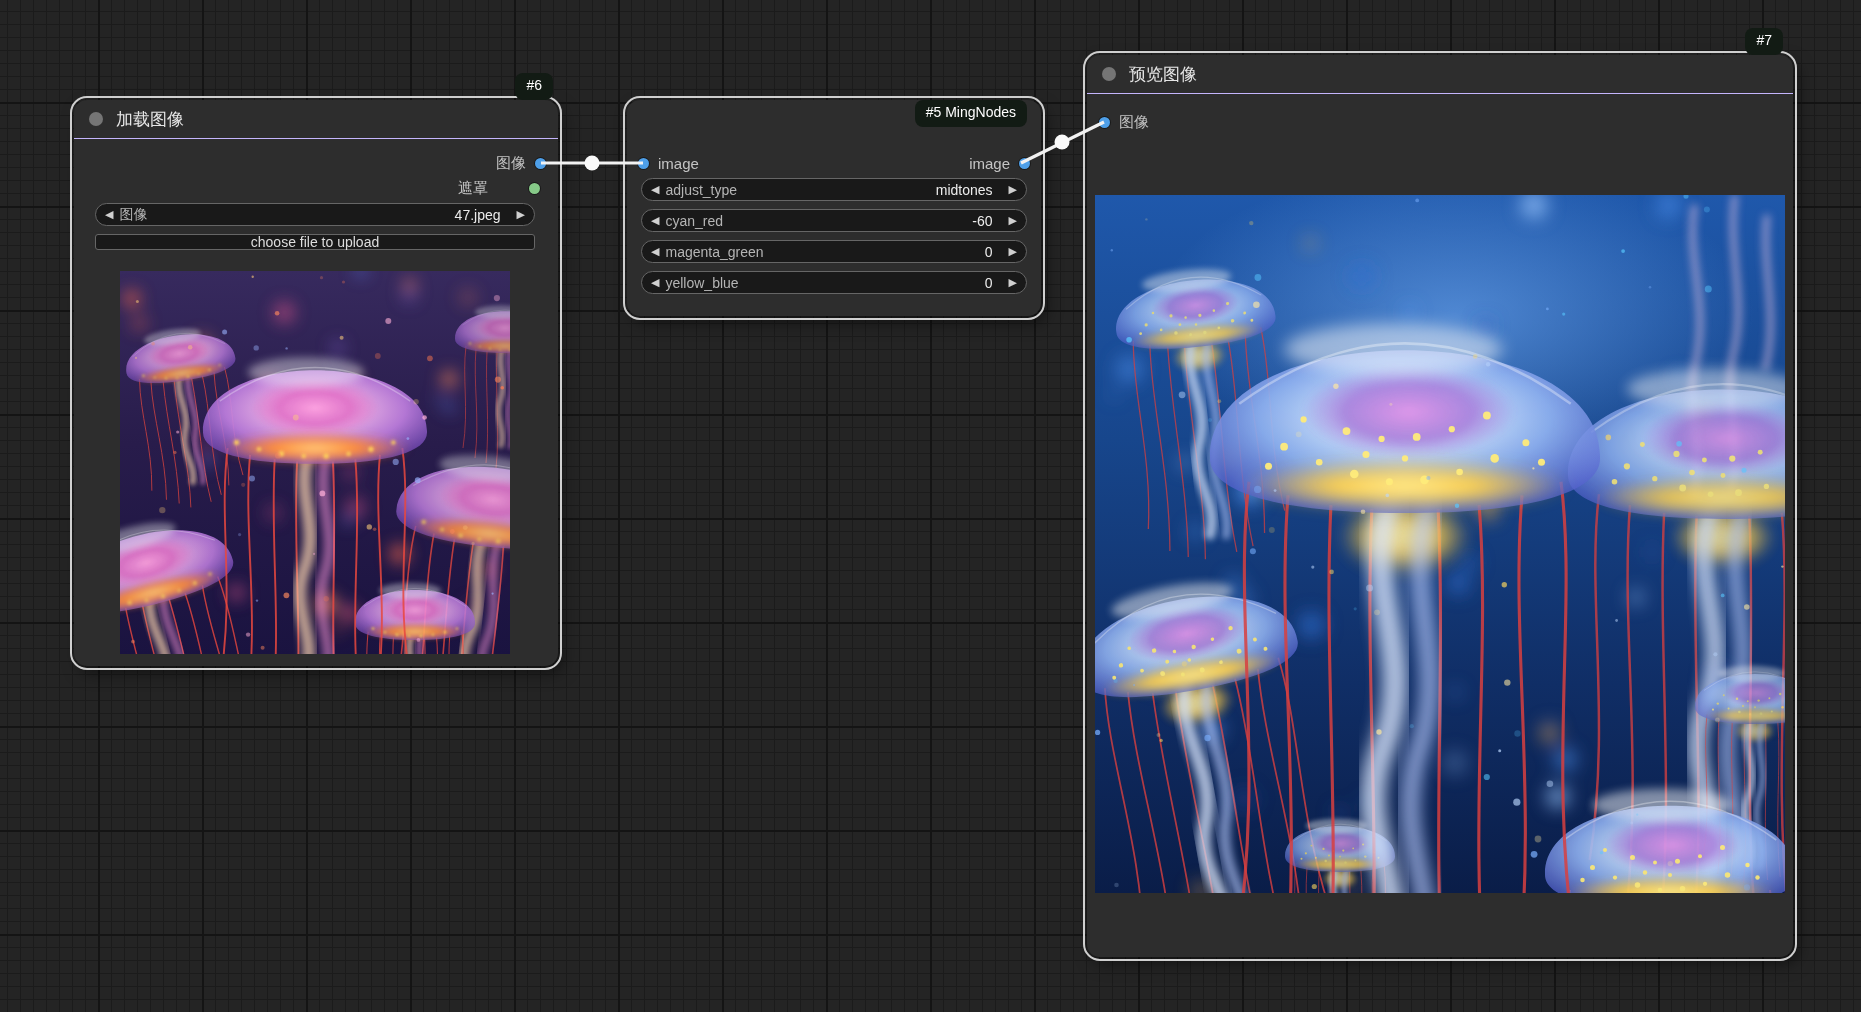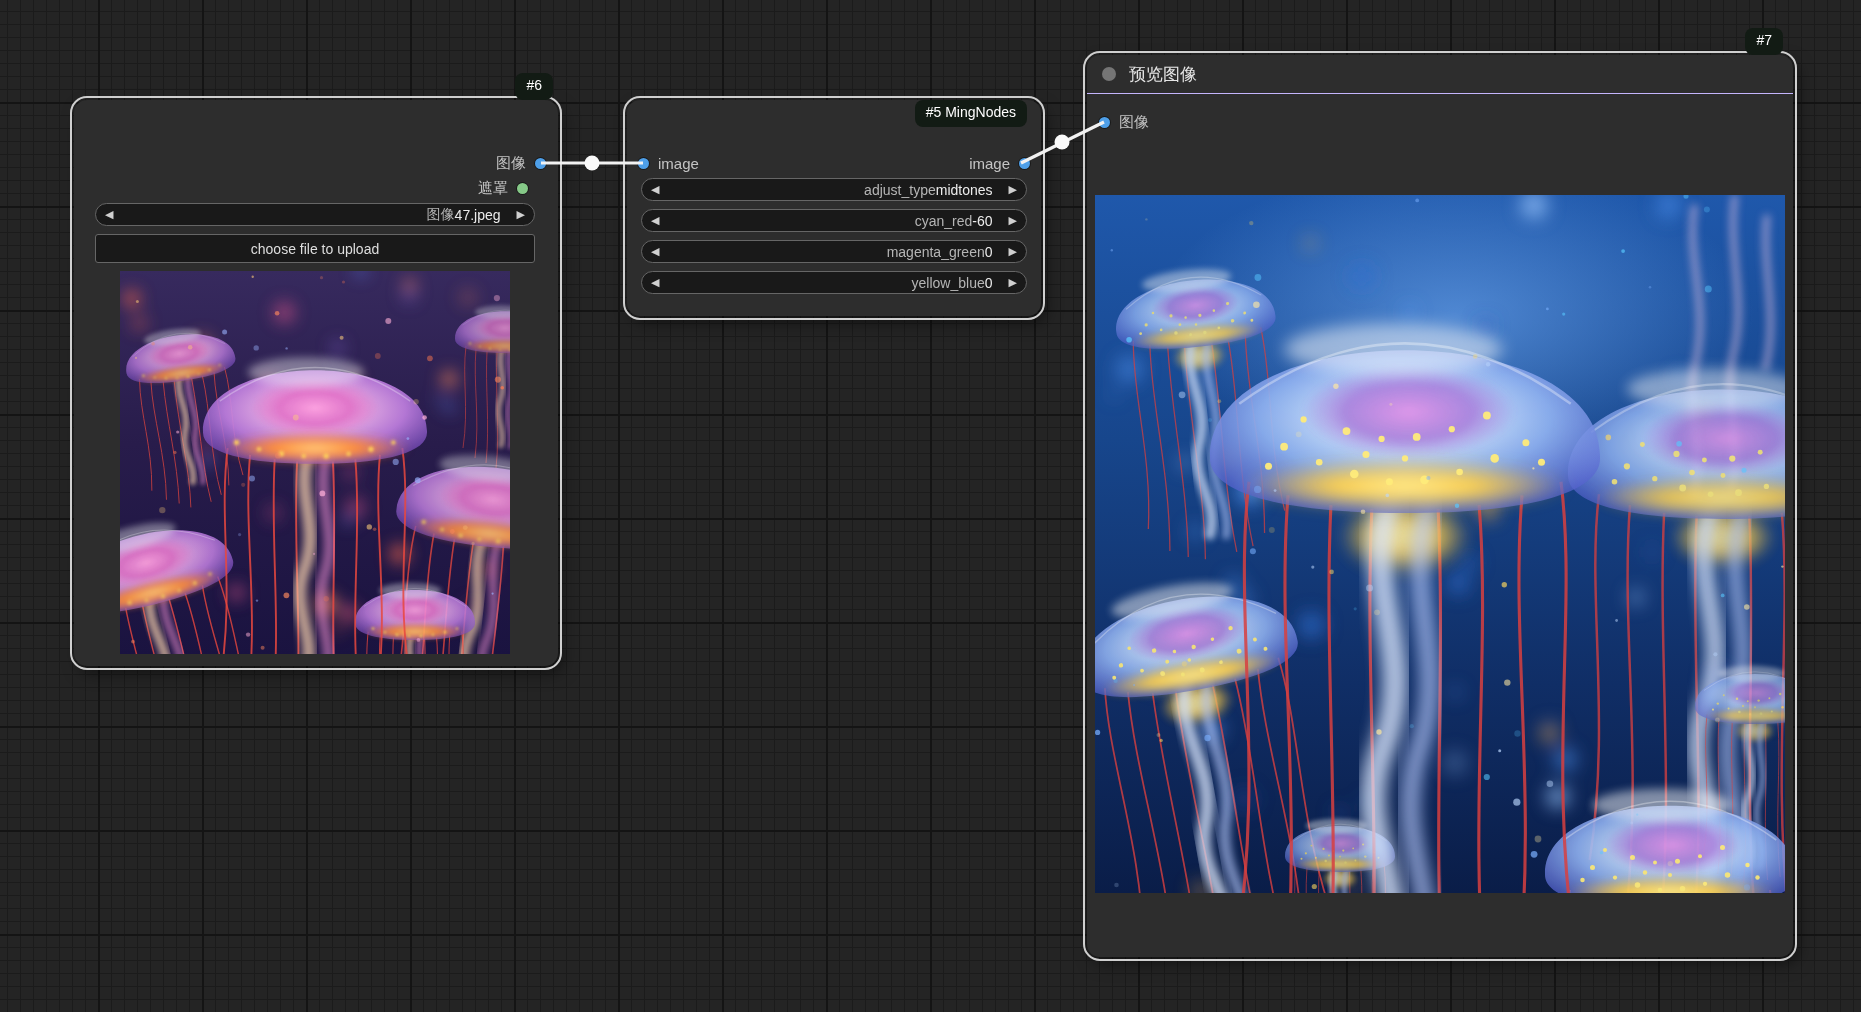--- a/index.html
+++ b/index.html
@@ -49,50 +49,54 @@
   .widget{
     position:absolute;height:23px;background:#191919;border:1px solid #666;
     display:flex;align-items:center;box-sizing:border-box;
     font-size:14px;color:#c9c9c9;
   }
   .widget.combo{border-radius:12px;}
   .widget .arr{color:#d0d0d0;font-size:11px;flex:0 0 auto;line-height:1;cursor:pointer;}
   .widget .arr.l{margin-left:9px;}
   .widget .arr.r{margin-right:9px;}
   .widget .wname{flex:1 1 auto;margin-left:6px;color:#b5b5b5;
-    white-space:nowrap;overflow:hidden;text-align:right;}
+    white-space:nowrap;overflow:hidden;}
   .widget .wval{color:#ececec;margin-right:16px;white-space:nowrap;text-align:right;}
   .widget.btn{justify-content:center;border-radius:3px;color:#dedede;cursor:pointer;}
   .preview-img{position:absolute;overflow:hidden;background:#07102c;}
   .preview-img svg{display:block;width:100%;height:100%;}
   #links{position:absolute;inset:0;z-index:60;pointer-events:none;}
 </style>
 </head>
 <body>
 
 <div class="node" style="left:74px;top:100px;width:484px;height:566px;">
   <div class="badge" style="right:5px;">#6</div>
+  <div class="node-header">
+    <div class="collapse-dot"></div>
+    <div class="node-title">加载图像</div>
+  </div>
 
   <div class="slot-row out" style="right:12px;top:52px;">
     <span class="slot-label">图像</span>
     <span class="slot-dot dot-blue"></span>
   </div>
-  <div class="slot-row out" style="right:30px;top:77px;">
+  <div class="slot-row out" style="right:18px;top:77px;gap:32px;">
     <span class="slot-label">遮罩</span>
     <span class="slot-dot dot-green"></span>
   </div>
 
   <div class="widget combo" style="left:21px;top:103px;width:440px;">
     <span class="arr l">◀</span>
     <span class="wname">图像</span>
     <span class="wval">47.jpeg</span>
     <span class="arr r">▶</span>
   </div>
 
-  <div class="widget btn" style="left:21px;top:134px;width:440px;height:29px;">choose file to upload</div>
+  <div class="widget btn" style="left:21px;top:134px;width:440px;height:16px;">choose file to upload</div>
 
   <div class="preview-img" style="left:46px;top:171px;width:390px;height:383px;">
     <svg viewBox="0 0 390 383" preserveAspectRatio="none" xmlns="http://www.w3.org/2000/svg">
       <defs>
         <linearGradient id="a-bg" x1="0" y1="0" x2="0" y2="1">
           <stop offset="0" stop-color="#372a5e"></stop>
             <stop offset="0.45" stop-color="#281c4b"></stop>
           <stop offset="1" stop-color="#1a1340"></stop>
         </linearGradient>
         <radialGradient id="a-dome" cx="0.5" cy="0.42" r="0.62">

